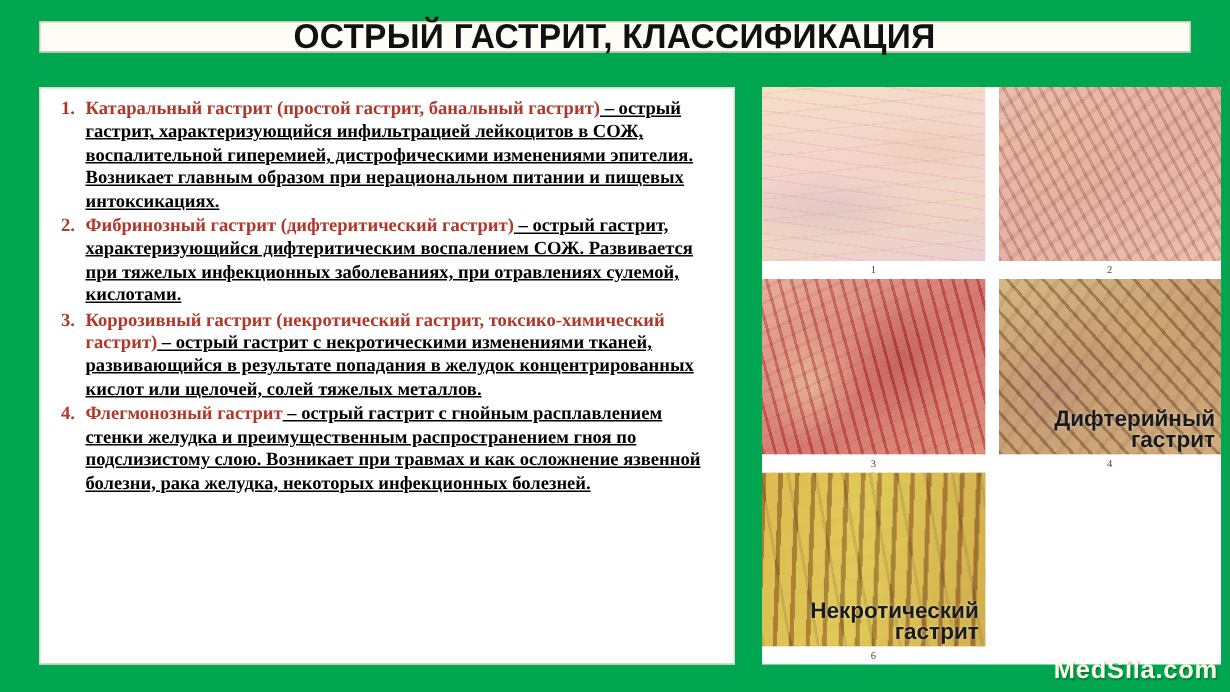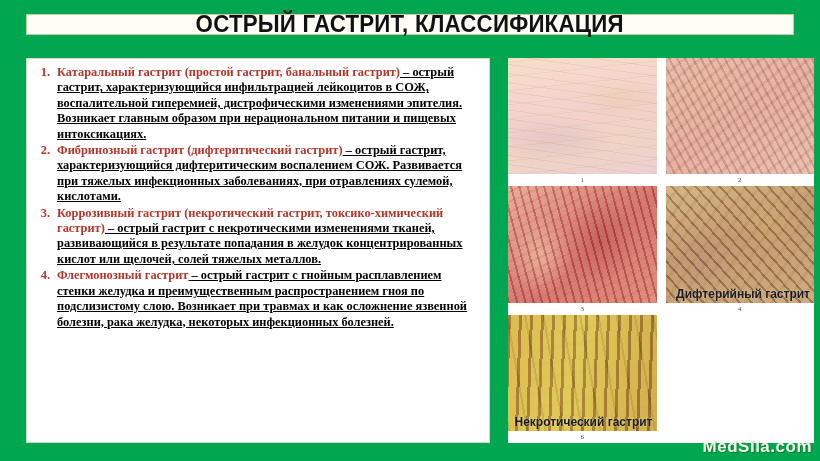--- a/index.html
+++ b/index.html
@@ -125,23 +125,24 @@
     text-align: center;
     font-family: "Liberation Serif", serif;
     font-size: 7px;
     color: #5a4438;
     line-height: 11px;
   }
   .caption {
     position: absolute;
     right: 4px;
     bottom: 14px;
+    text-align: right;
     font-family: "Liberation Sans", sans-serif;
     font-weight: bold;
-    font-size: 12px;
+    font-size: 15px;
     line-height: 14px;
     color: #1a1a1a;
     text-shadow: 0 0 2px rgba(255,255,255,0.55);
     pointer-events: none;
   }
 
   
   .tex-catarrhal {
     width: 100%; height: 100%;
     background:

